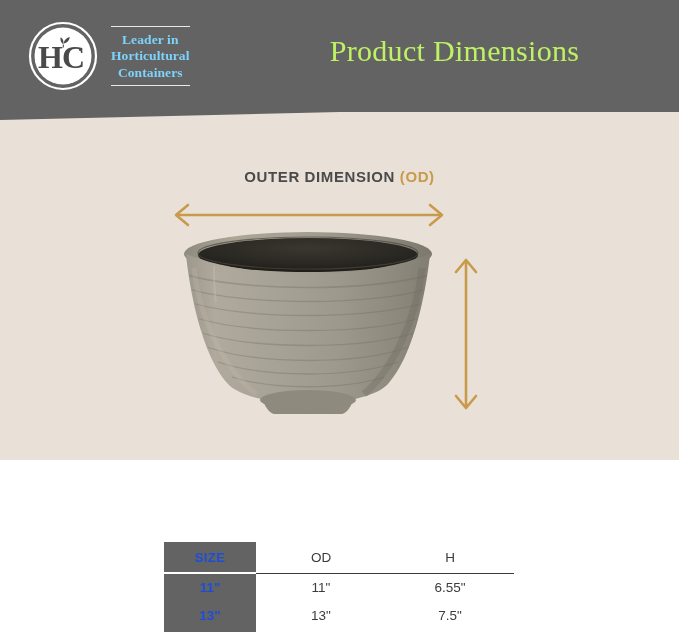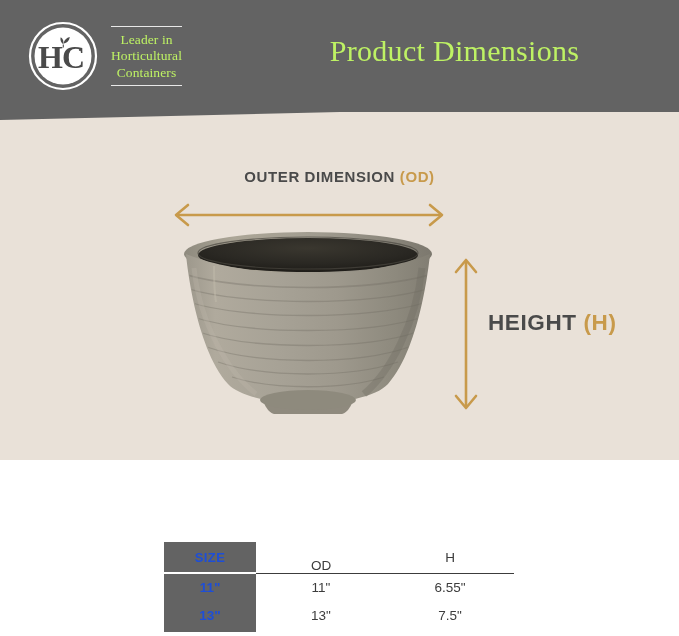--- a/index.html
+++ b/index.html
@@ -15,24 +15,24 @@
   .header {
     position: absolute; left: 0; top: 0;
     width: 679px; height: 136px;
     background: #636363;
     border-bottom: 8px solid #0f172a;
   }
   .brand { position: absolute; left: 27px; top: 19px; display: flex; align-items: center; }
   .logo-mark { width: 72px; height: 74px; }
   .brand-text {
     margin-left: 12px;
-    color: #bef264;
+    color: #7dd3fc;
     font-family: "Liberation Serif", serif;
     font-size: 13.5px;
-    font-weight: normal;
+    font-weight: bold;
     line-height: 16.5px;
     text-align: center;
     letter-spacing: .1px;
     padding: 5px 0 4px 0;
     border-top: 1.3px solid #e8e8e8;
     border-bottom: 1.3px solid #e8e8e8;
   }
   .brand-text div { white-space: nowrap; }
 
   .header-title {
@@ -218,32 +218,28 @@
     <path d="M92,170 C92,170 96,184 104,186 L172,186 C180,184 184,170 184,170 Z" fill="#8a8579" opacity=".95"></path>
     <ellipse cx="138" cy="172" rx="48" ry="10" fill="#8e8a7d"></ellipse>
   </svg>
 
   <svg class="h-arrow" viewBox="0 0 28 160">
     <line x1="14" y1="8" x2="14" y2="152" stroke="#c89a4b" stroke-width="2.6"></line>
     <polyline points="4,18 14,6 24,18" fill="none" stroke="#c89a4b" stroke-width="2.6" stroke-linecap="round" stroke-linejoin="round"></polyline>
     <polyline points="4,142 14,154 24,142" fill="none" stroke="#c89a4b" stroke-width="2.6" stroke-linecap="round" stroke-linejoin="round"></polyline>
   </svg>
 
-  <div class="h-label">
-    <span>HEIGHT</span>
-    <span class="accent">(H)</span>
-  </div>
 
   <div class="spec-table">
     <div class="size-col-head"></div>
     <div class="size-col-body"></div>
     <div class="rule"></div>
 
     <div class="cell white hdr" style="left:0; top:8px; width:92px;">SIZE</div>
-    <div class="cell hdr" style="left:92px; top:8px; width:130px;margin-top:8px;">OD</div>
+    <div class="cell hdr" style="left:92px; top:8px; width:130px;">OD</div>
     <div class="cell hdr" style="left:222px; top:8px; width:128px;">H</div>
 
     <div class="cell white" style="left:0; top:38px; width:92px;">11"</div>
     <div class="cell" style="left:92px; top:38px; width:130px;">11"</div>
     <div class="cell" style="left:222px; top:38px; width:128px;">6.55"</div>
 
     <div class="cell white" style="left:0; top:66px; width:92px;">13"</div>
     <div class="cell" style="left:92px; top:66px; width:130px;">13"</div>
     <div class="cell" style="left:222px; top:66px; width:128px;">7.5"</div>
   </div>

